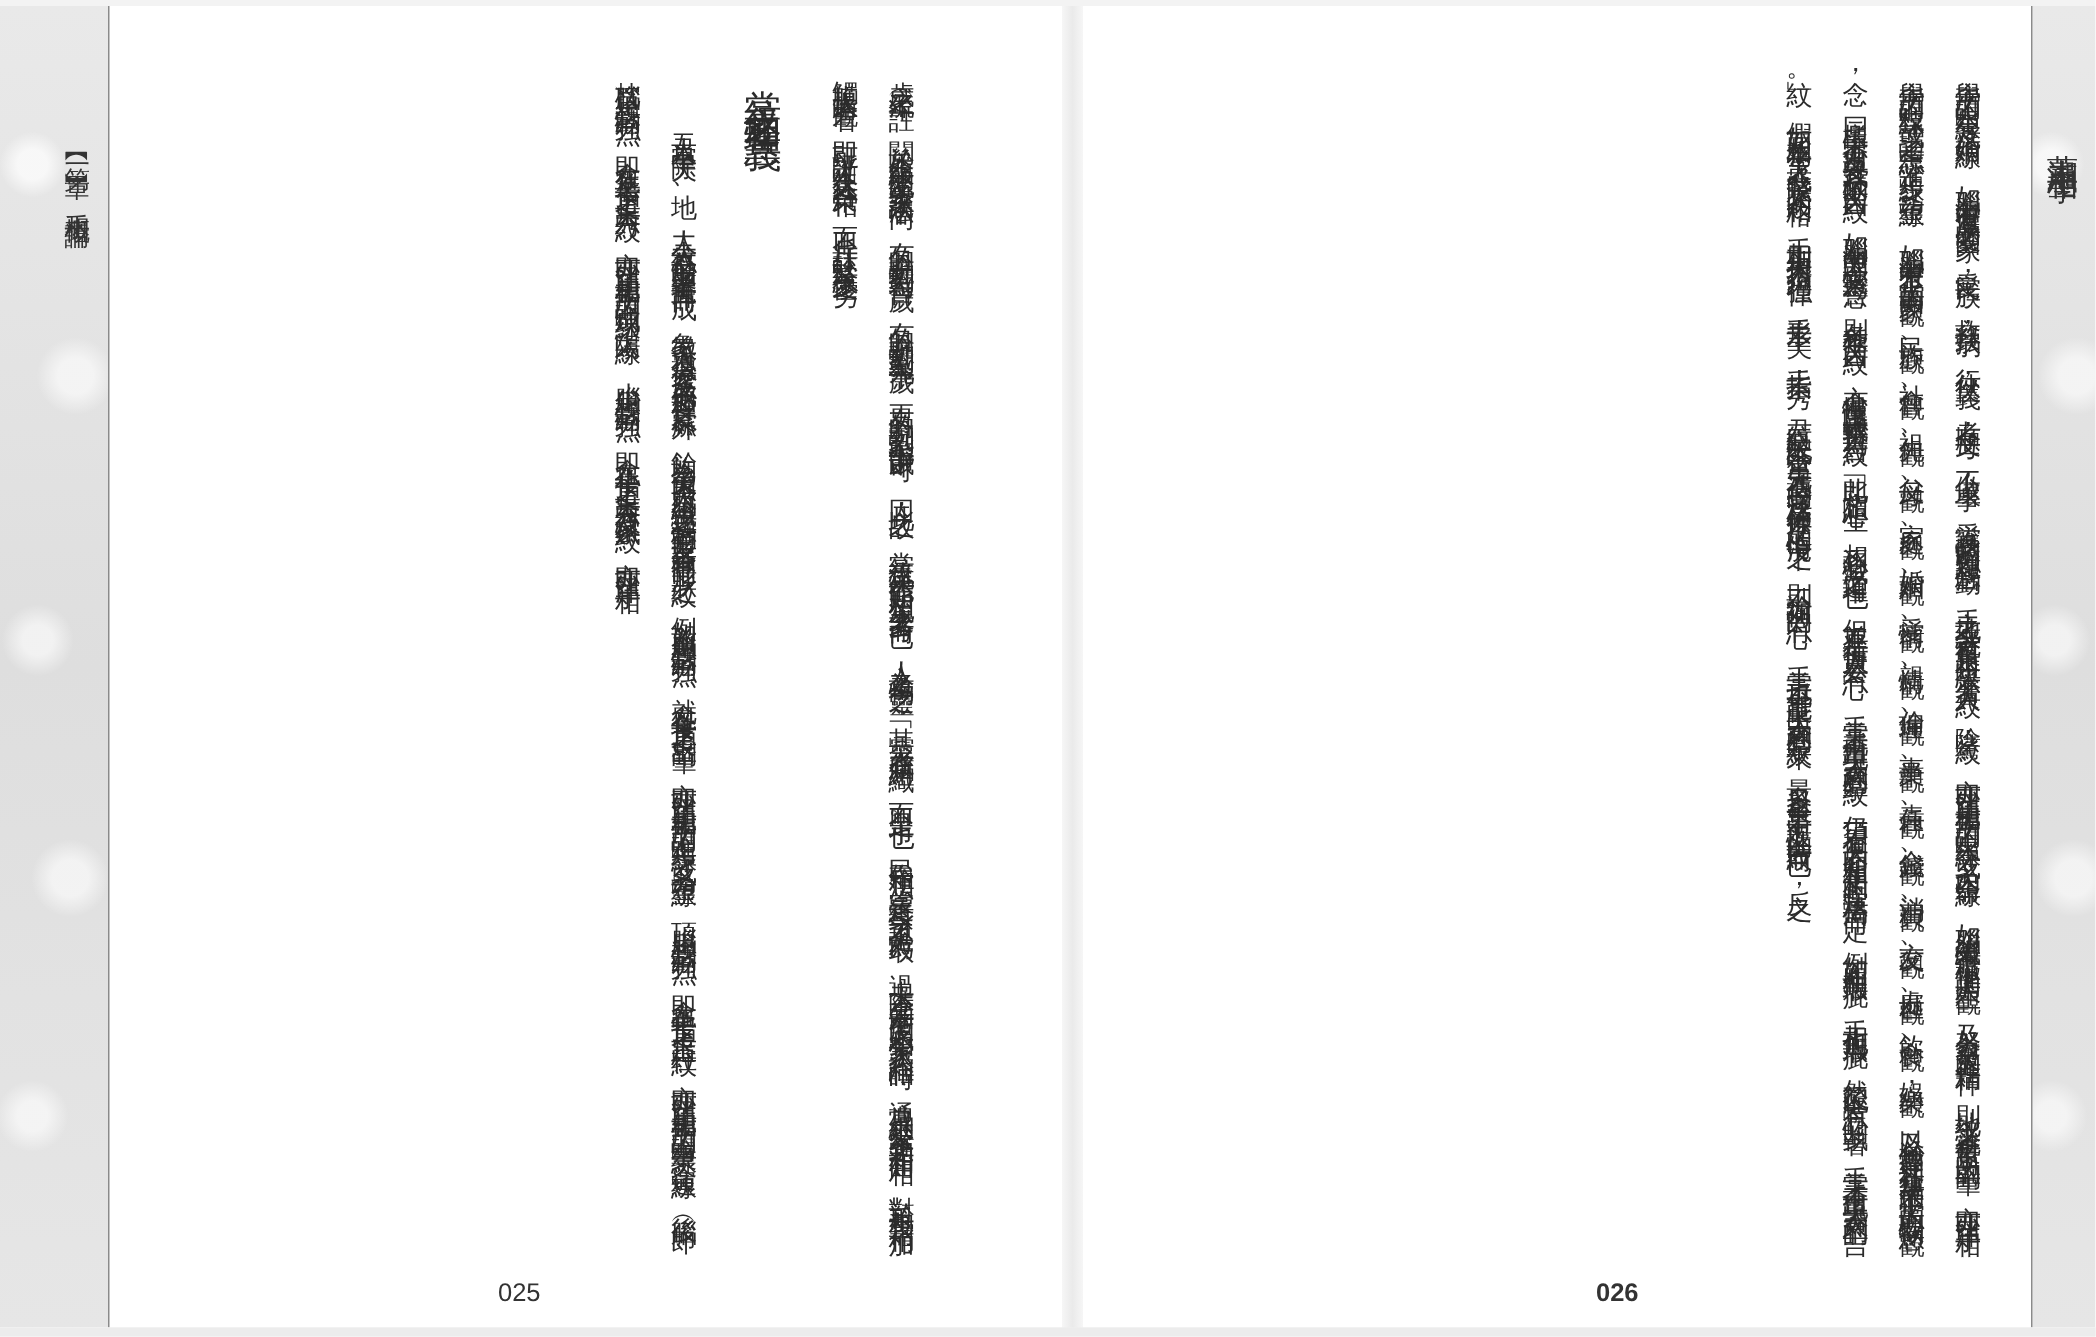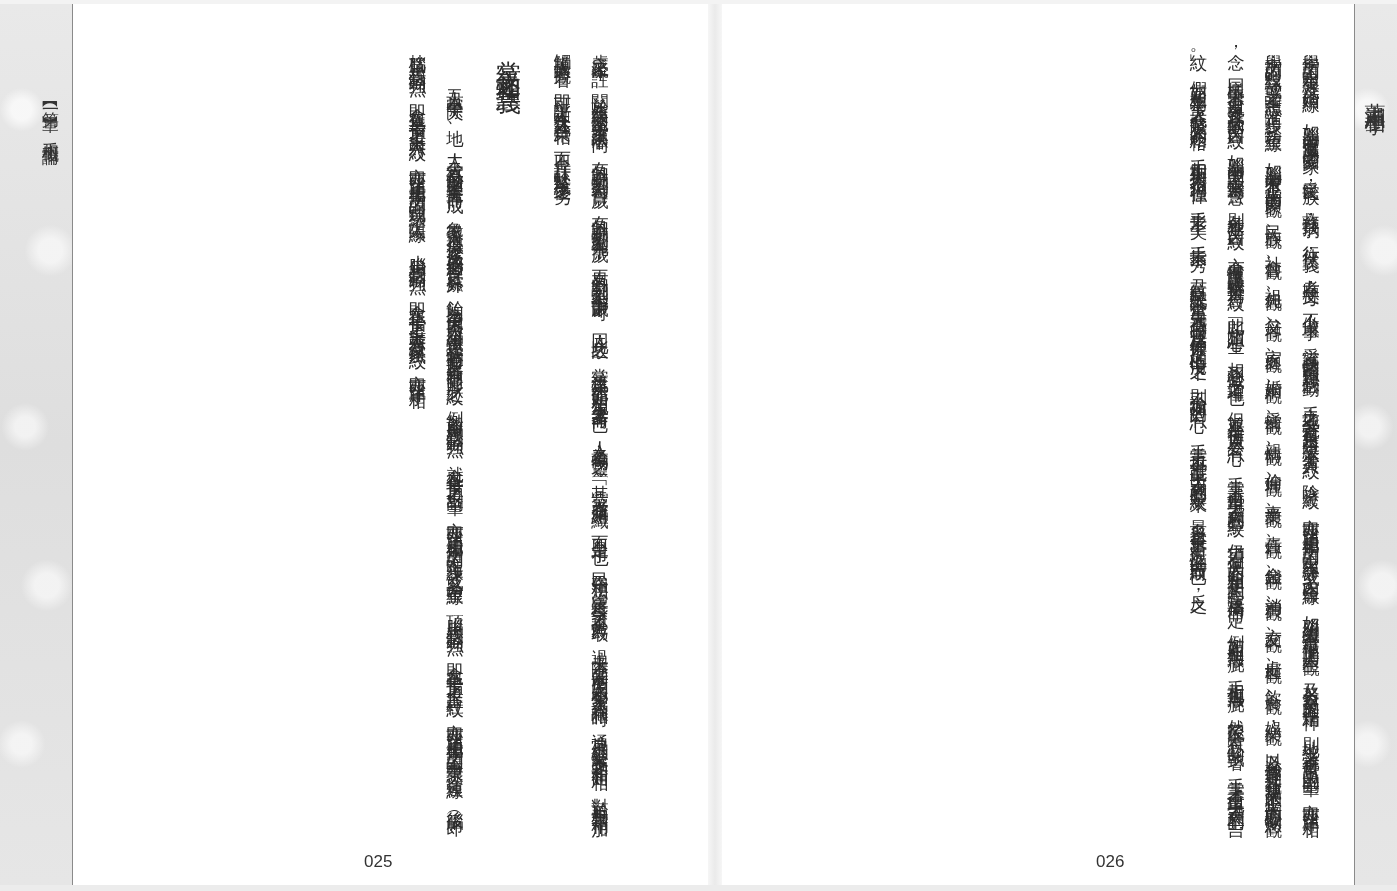--- a/index.html
+++ b/index.html
@@ -57,24 +57,23 @@
   .left-text { right:90px; width:520px; }
   .right-text { right:68px; width:540px; }
   .heading {
     font-size:25px; letter-spacing:5px; line-height:70px; font-weight:normal; margin:0;
     padding-top:0;
   }
   .indent { text-indent:2em; }
   .page-number {
     position:absolute; top:848px; font-size:17px; color:#333;
     font-family:"Liberation Sans","DejaVu Sans",sans-serif;
-    margin-left:32px;
   }
   .pn-left { left:332px; }
-  .pn-right { left:342px; }
+  .pn-right { left:342px;font-weight:bold; }
 </style>
 </head>
 <body>
 
 <div class="spread">
 
   <div class="page page-left">
     <div class="band band-left"></div>
     <div class="v running-head-left">
       <span>【第一章】</span><span class="gap"></span><span>手相概論</span>

